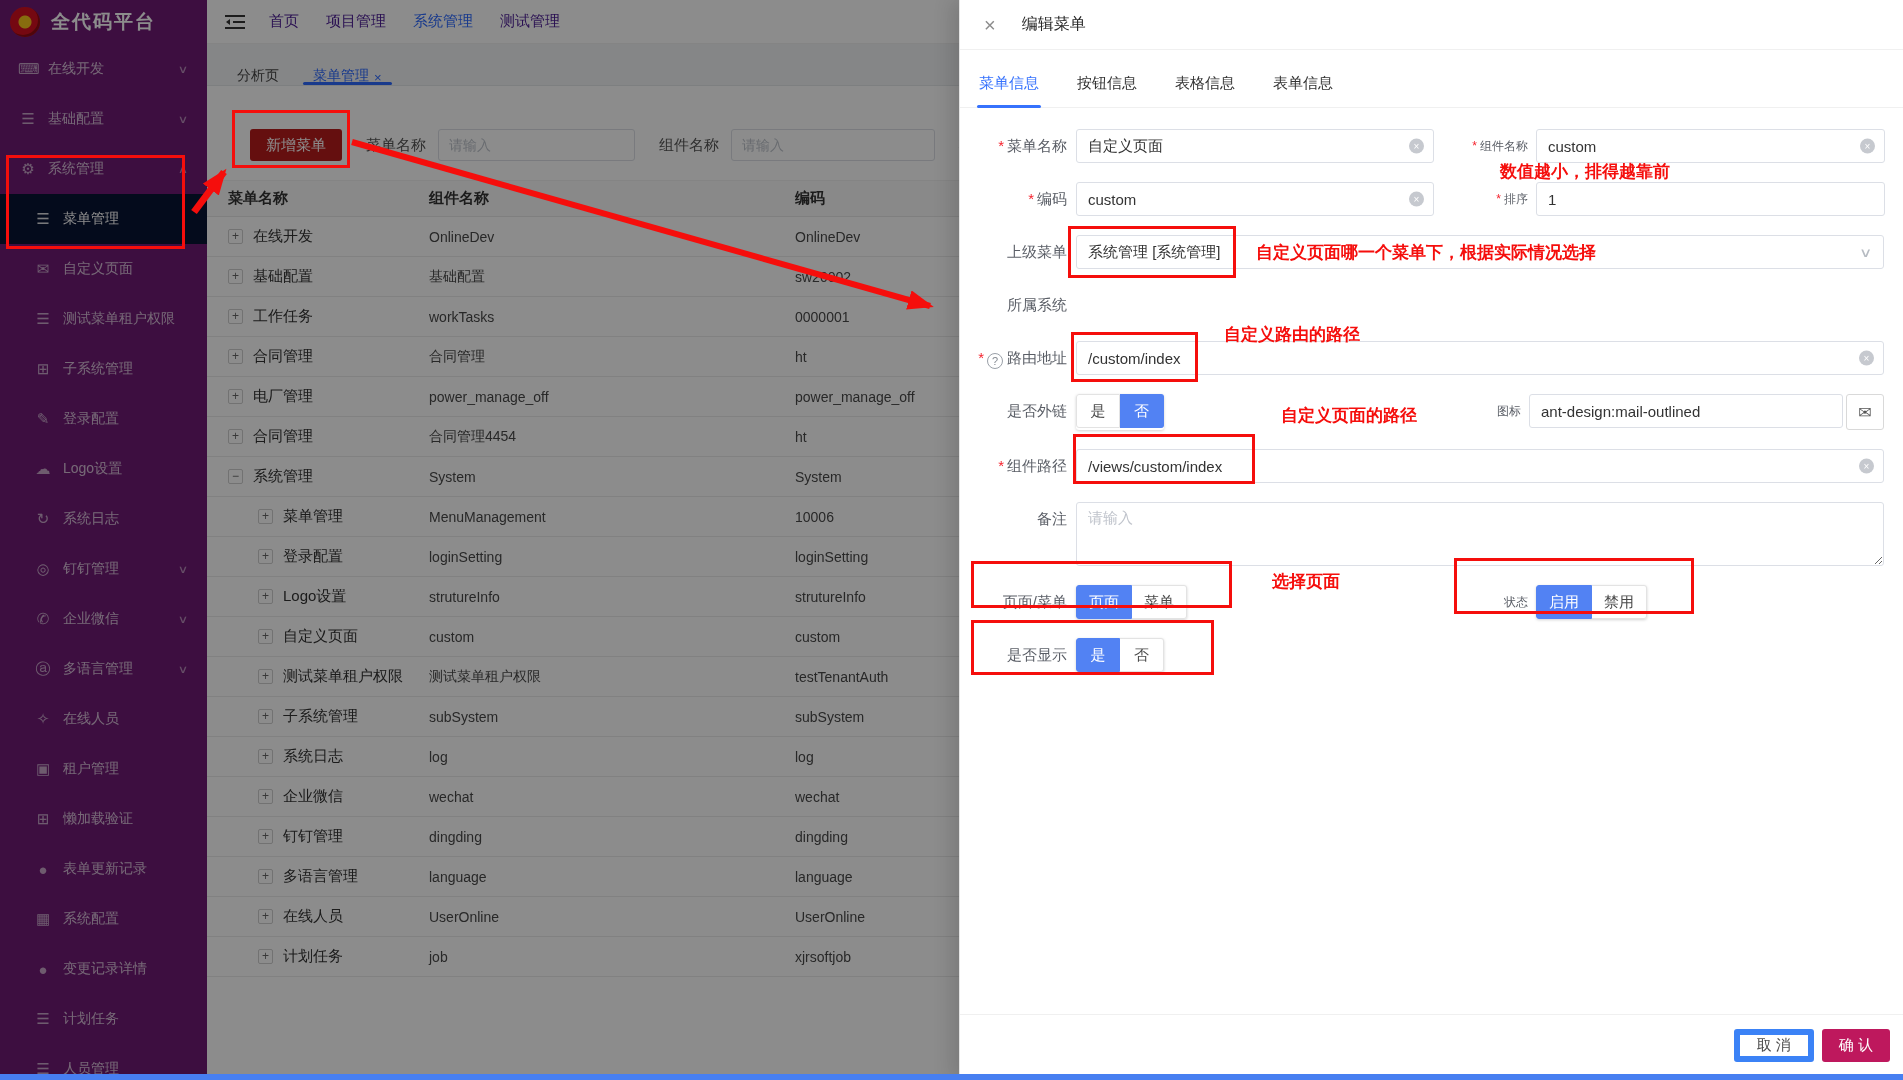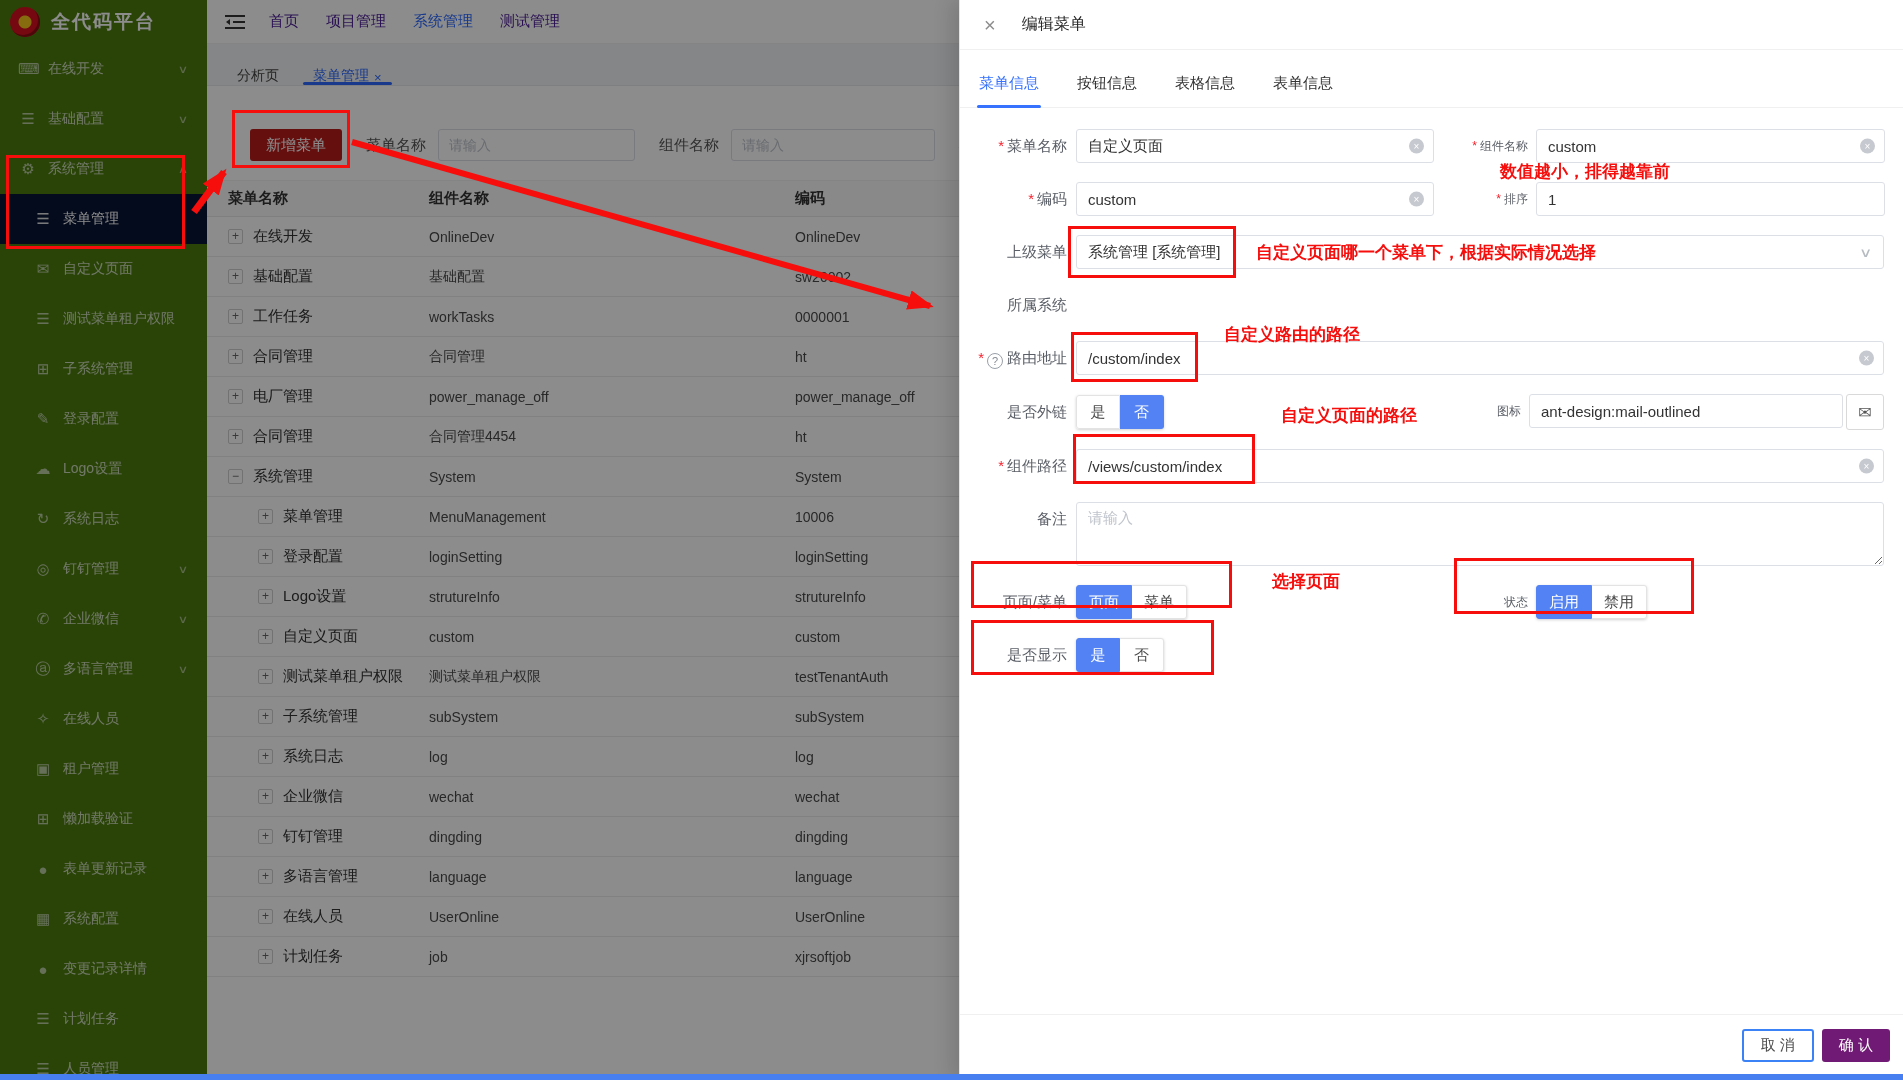--- a/index.html
+++ b/index.html
@@ -1,21 +1,21 @@
 <!DOCTYPE html>
 <html><head>
 <meta charset="utf-8">
 <style>
   * { margin:0; padding:0; box-sizing:border-box; }
   html,body { width:1903px; height:1080px; overflow:hidden;
     font-family:"Liberation Sans", sans-serif; background:#fff; position:relative; }
 
   
   .sidebar { position:absolute; left:0; top:0; width:207px; height:1080px;
-    background:#4d7c0f; z-index:10; overflow:hidden; }
+    background:#701a75; z-index:10; overflow:hidden; }
   .logo-row { height:44px; display:flex; align-items:center; padding-left:10px; }
   .logo-ic { width:30px; height:30px; border-radius:50%;
     background:radial-gradient(circle at 50% 50%, #f6c51d 0 6px, #d6101f 7px 15px);
     box-shadow:inset -2px -2px 0 #8e0b14; flex:0 0 auto; }
   .logo-txt { color:#fff; font-size:19px; font-weight:bold; margin-left:11px; letter-spacing:2px; white-space:nowrap; }
   .s-item { height:50px; display:flex; align-items:center; padding-left:18px;
     color:rgba(255,255,255,0.72); font-size:14px; position:relative; cursor:pointer; white-space:nowrap; }
   .s-item.child { padding-left:33px; }
   .s-item.active { background:#091534; color:#fff; }
   .s-icon { width:20px; font-size:15px; text-align:center; margin-right:10px; opacity:0.85; }
@@ -72,21 +72,21 @@
   .d-tabs { display:flex; gap:34px; padding:0 17px; border-bottom:1px solid #f0f0f0;
     height:58px; align-items:flex-end; }
   .d-tab { padding:0 2px 14px; font-size:15px; color:#333; position:relative; cursor:pointer; }
   .d-tab.active { color:#3672fd; }
   .d-tab.active::after { content:""; position:absolute; left:0; right:0; bottom:-1px;
     height:3px; background:#3672fd; border-radius:2px; }
 
   .d-form { padding:21px 19px 0 21px; }
   .frow { display:flex; margin-bottom:19px; }
   .fcol { display:flex; }
-  .fcol-l { width:453px;align-items:center; }
+  .fcol-l { width:453px; }
   .flabel { width:86px; min-width:86px; text-align:right; margin-right:9px; font-size:15px;
     color:#5a5e66; line-height:34px; white-space:nowrap; }
   .flabel-r { width:94px; min-width:94px; text-align:right; margin-right:8px; font-size:12px;
     color:#5a5e66; line-height:34px; white-space:nowrap; }
   .flabel-wide { width:120px; min-width:120px; margin-left:-34px; }
   .req { color:#f5222d; margin-right:3px; }
   .q-ic { display:inline-block; width:16px; height:16px; border:1px solid #9aa0a8; border-radius:50%;
     font-size:11px; line-height:14px; text-align:center; color:#868b93; margin-right:4px; vertical-align:-2px; }
   .finput { position:relative; height:34px; border:1px solid #dcdfe6; border-radius:3px; background:#fff;
     display:flex; align-items:center; padding:0 30px 0 11px; font-size:15px; color:#333; white-space:nowrap; }
@@ -105,22 +105,22 @@
     display:flex; align-items:center; justify-content:center; font-size:16px; color:#555; background:#fff; cursor:pointer; }
   .fta { width:809px; height:64px; border:1px solid #dcdfe6; border-radius:3px; padding:6px 11px;
     font-size:15px; color:#333; resize:vertical; font-family:inherit; outline:none; }
   .fta::placeholder { color:#c0c4cc; }
   .frow.ta .flabel { line-height:20px; padding-top:7px; }
 
   .d-foot { position:absolute; left:0; right:0; bottom:6px; height:60px;
     border-top:1px solid #f0f0f0; display:flex; justify-content:flex-end; align-items:flex-start;
     padding:14px 13px 0; gap:8px; background:#fff; }
   .btn { height:33px; padding:0 17px; border-radius:3px; font-size:15px; cursor:pointer; }
-  .btn.cancel { border:2px solid #3b82f6; background:#fff; color:#4a4a4a; }
-  .btn.ok { background:#701a75; color:#fff; border:none; }
+  .btn.cancel { border:6px solid #3b82f6; background:#fff; color:#4a4a4a; }
+  .btn.ok { background:#be185d; color:#fff; border:none; }
 
   
   .rbox { position:absolute; border:3px solid #f50e0c; z-index:105; pointer-events:none; }
   #box-sidebar { left:6px; top:155px; width:179px; height:94px; }
   #box-add { left:232px; top:110px; width:118px; height:58px; }
   #box-parent { left:1068px; top:226px; width:168px; height:52px; }
   #box-route { left:1071px; top:332px; width:127px; height:50px; }
   #box-comp-path { left:1073px; top:434px; width:182px; height:50px; }
   #box-page-menu { left:971px; top:561px; width:261px; height:47px; }
   #box-status { left:1454px; top:558px; width:240px; height:56px; }

